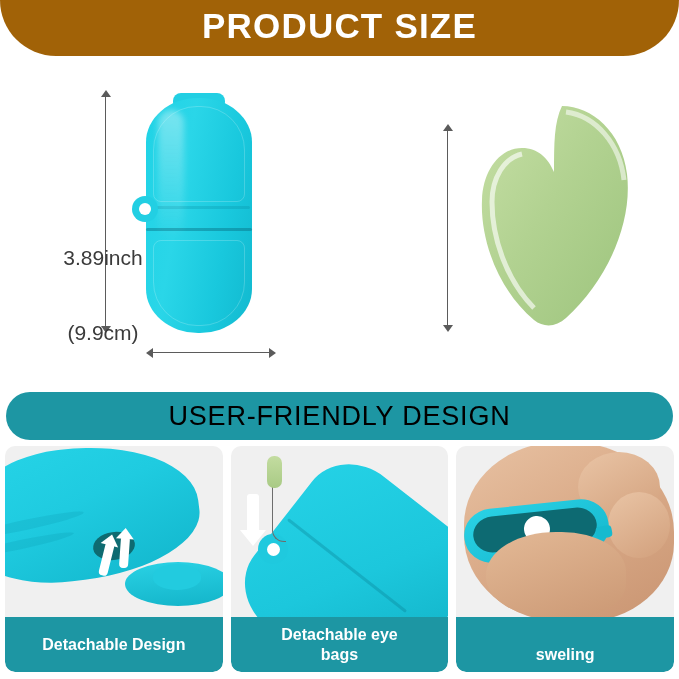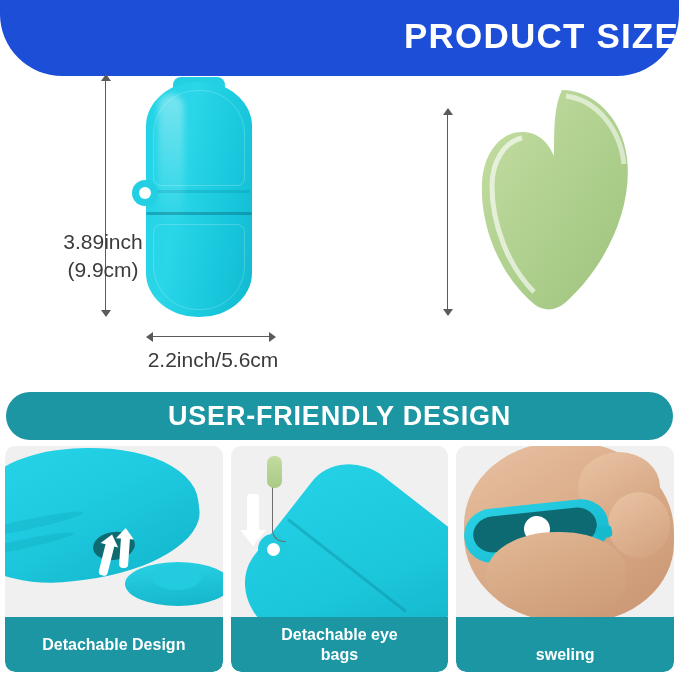--- a/index.html
+++ b/index.html
@@ -16,26 +16,26 @@
     position: relative;
     width: 679px;
     height: 679px;
     background: #ffffff;
   }
 
   
   .banner-top {
     position: absolute;
     left: 0; top: 0;
-    width: 679px; height: 76px;
-    background: #1d4ed8;
+    width: 679px; height: 56px;
+    background: #a16207;
     border-radius: 0 0 62px 62px;
     display: flex;
     align-items: center;
-    justify-content: flex-end;
+    justify-content: center;
   }
   .banner-top .banner-text {
     color: #ffffff;
     font-size: 35px;
     font-weight: bold;
     letter-spacing: 1.2px;
     line-height: 1;
     padding-bottom: 6px;
   }
 
@@ -44,31 +44,31 @@
     position: absolute;
     left: 6px; top: 392px;
     width: 667px; height: 48px;
     background: #1d96a3;
     border-radius: 26px;
     display: flex;
     align-items: center;
     justify-content: center;
   }
   .banner-mid .banner-text {
-    color: #ffffff;
+    color: #000000;
     font-size: 27px;
-    font-weight: bold;
+    font-weight: normal;
     letter-spacing: 0.8px;
     line-height: 1;
   }
 
   
   .size-section {
     position: absolute;
-    left: 0; top: 56px;
+    left: 0; top: 72px;
     width: 543px; height: 318px;
   }
 
   
   .capsule-wrap {
     position: absolute;
     left: 146px; top: 16px;
     width: 106px; height: 245px;
   }
   .capsule-body {
@@ -192,21 +192,21 @@
   .dim-arrow-h .head-r { right: 0; border-left: 7px solid #5b5b5b; }
 
   .dim-label {
     position: absolute;
     color: #3b3b3b;
     font-size: 21px;
     line-height: 1.32;
     text-align: center;
     white-space: nowrap;
   }
-  .dim-label .l2 { display: block; }
+  .dim-label .l2 { display: block; margin-top: 47px; }
 
   .dim-height-left  { left: 24px; top: 172px; width: 158px; }
   .dim-height-right { left: 368px; top: 205px; width: 152px; }
   .dim-width-bottom {
     left: 108px; top: 290px; width: 210px;
     font-size: 21px;
   }
 
   
   .cards {
@@ -479,21 +479,20 @@
       </svg>
     </div>
 
 
     <div class="dim-arrow-h" style="left:146px; top:275px; width:130px;">
       <div class="head-l"></div>
       <div class="line"></div>
       <div class="head-r"></div>
     </div>
 
-    <div class="dim-label dim-width-bottom">2.2inch/5.6cm</div>
   </div>
 
   <div class="banner-mid">
     <span class="banner-text">USER-FRIENDLY DESIGN</span>
   </div>
 
   <div class="cards">
 
     <div class="card">
       <div class="card-photo">

